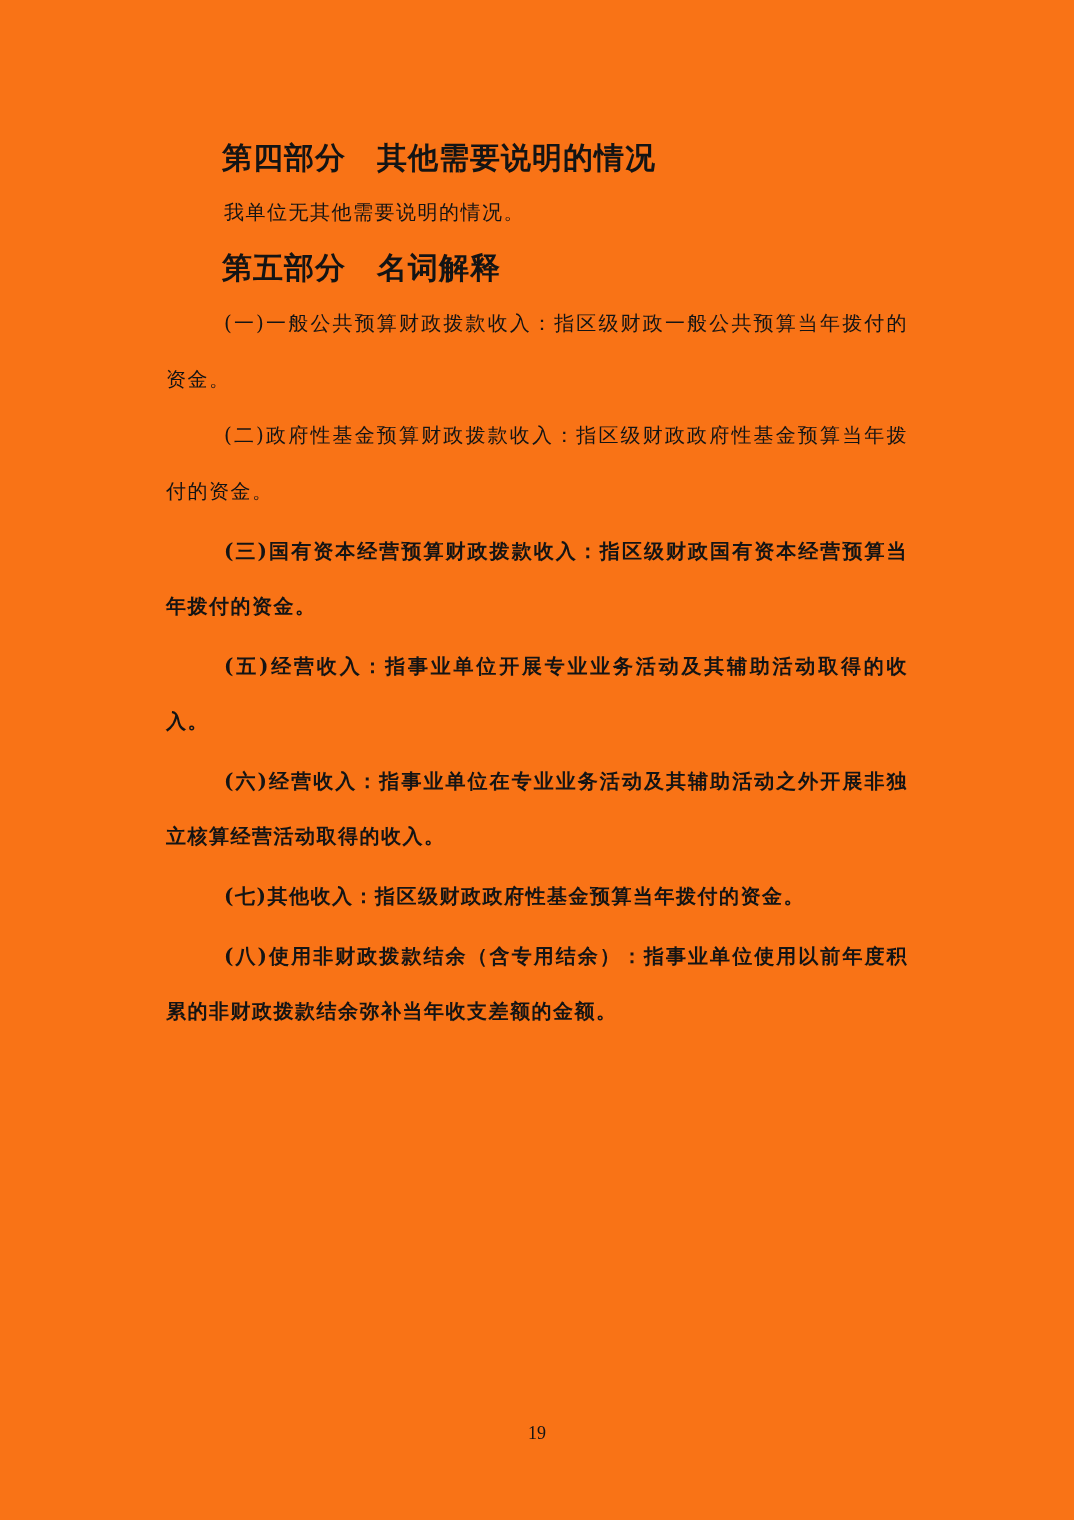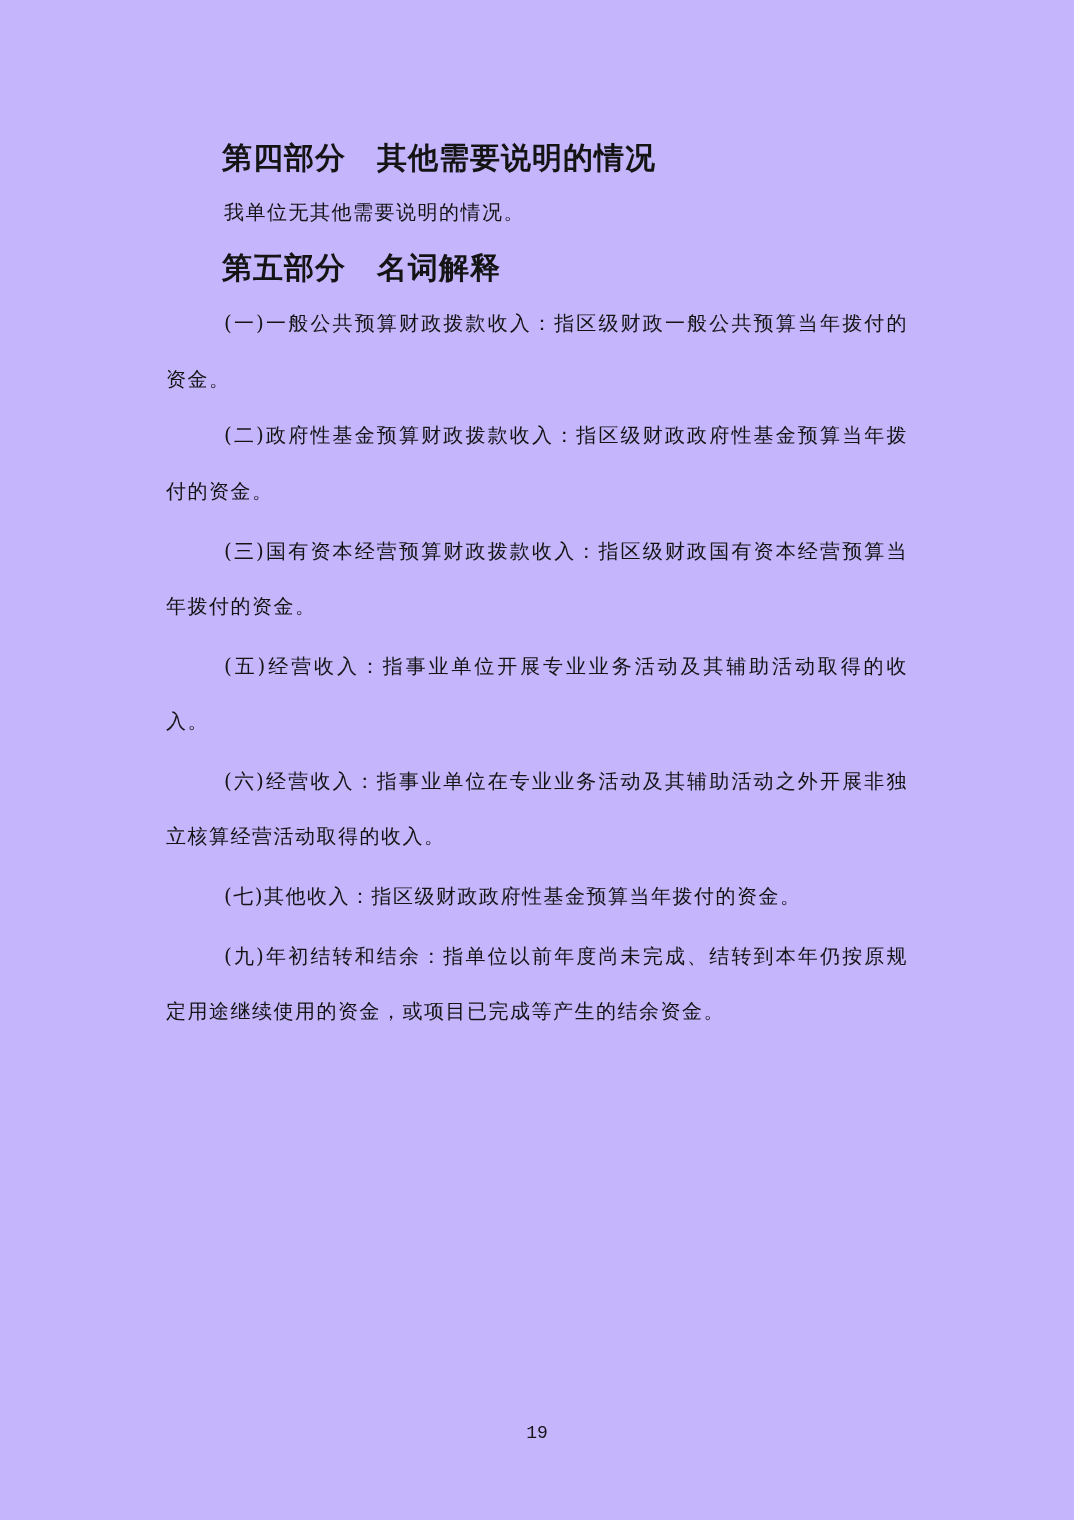--- a/index.html
+++ b/index.html
@@ -12,21 +12,21 @@
     height: 1520px;
     position: relative;
     overflow: hidden;
   }
   .doc-page {
     position: absolute;
     inset: 0;
     box-sizing: border-box;
     padding: 130px 166px 0 166px;
     color: #141414;
-    background: #c4b5fd;
+    background: #f97316;
   }
   .part-heading {
     margin: 0;
     font-family: "DejaVu Sans", sans-serif;
     font-weight: 700;
     font-size: 30px;
     line-height: 55px;
     letter-spacing: 1px;
     text-indent: 56px;
     white-space: nowrap;
@@ -40,28 +40,29 @@
     letter-spacing: 1.5px;
     text-indent: 58px;
     text-align: justify;
     text-justify: inter-character;
   }
   .lh-tight {
     line-height: 56px;
   }
   .mt-grid {
     margin-top: 5px;
+    font-weight: bold;
   }
   .page-number {
     position: absolute;
     left: 0;
     right: 0;
     bottom: 78px;
     text-align: center;
-    font-family: Liberation Mono, monospace;
+    font-family: Liberation Serif, serif;
     font-size: 18px;
     line-height: 1;
     color: #141414;
   }
 </style>
 </head>
 <body>
 
 <div class="doc-page">
 
@@ -77,18 +78,18 @@
 
   <p class="body-para mt-grid">(三)国有资本经营预算财政拨款收入：指区级财政国有资本经营预算当年拨付的资金。</p>
 
 
   <p class="body-para mt-grid">(五)经营收入：指事业单位开展专业业务活动及其辅助活动取得的收入。</p>
 
   <p class="body-para mt-grid">(六)经营收入：指事业单位在专业业务活动及其辅助活动之外开展非独立核算经营活动取得的收入。</p>
 
   <p class="body-para mt-grid">(七)其他收入：指区级财政政府性基金预算当年拨付的资金。</p>
 
+  <p class="body-para mt-grid">(八)使用非财政拨款结余（含专用结余）：指事业单位使用以前年度积累的非财政拨款结余弥补当年收支差额的金额。</p>
 
-  <p class="body-para mt-grid">(九)年初结转和结余：指单位以前年度尚未完成、结转到本年仍按原规定用途继续使用的资金，或项目已完成等产生的结余资金。</p>
 
   <div class="page-number">19</div>
 
 </div>
 
 </body></html>

